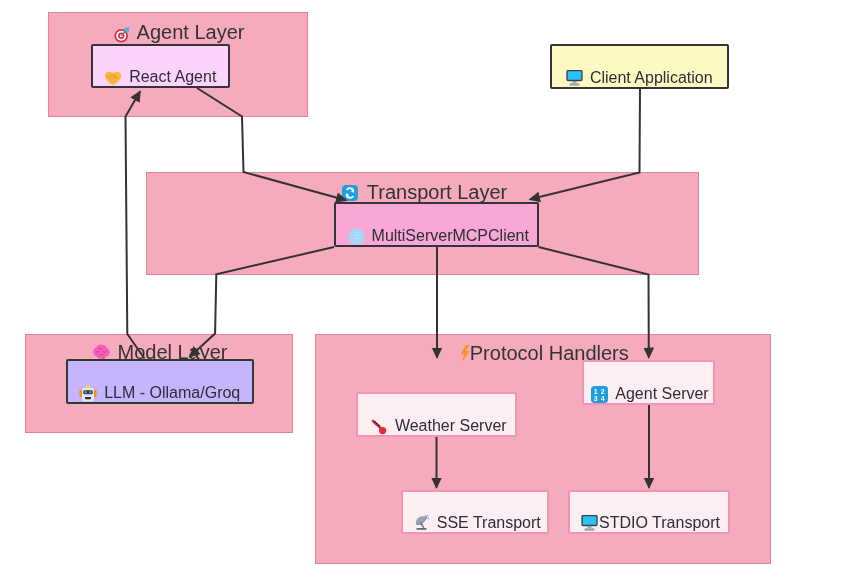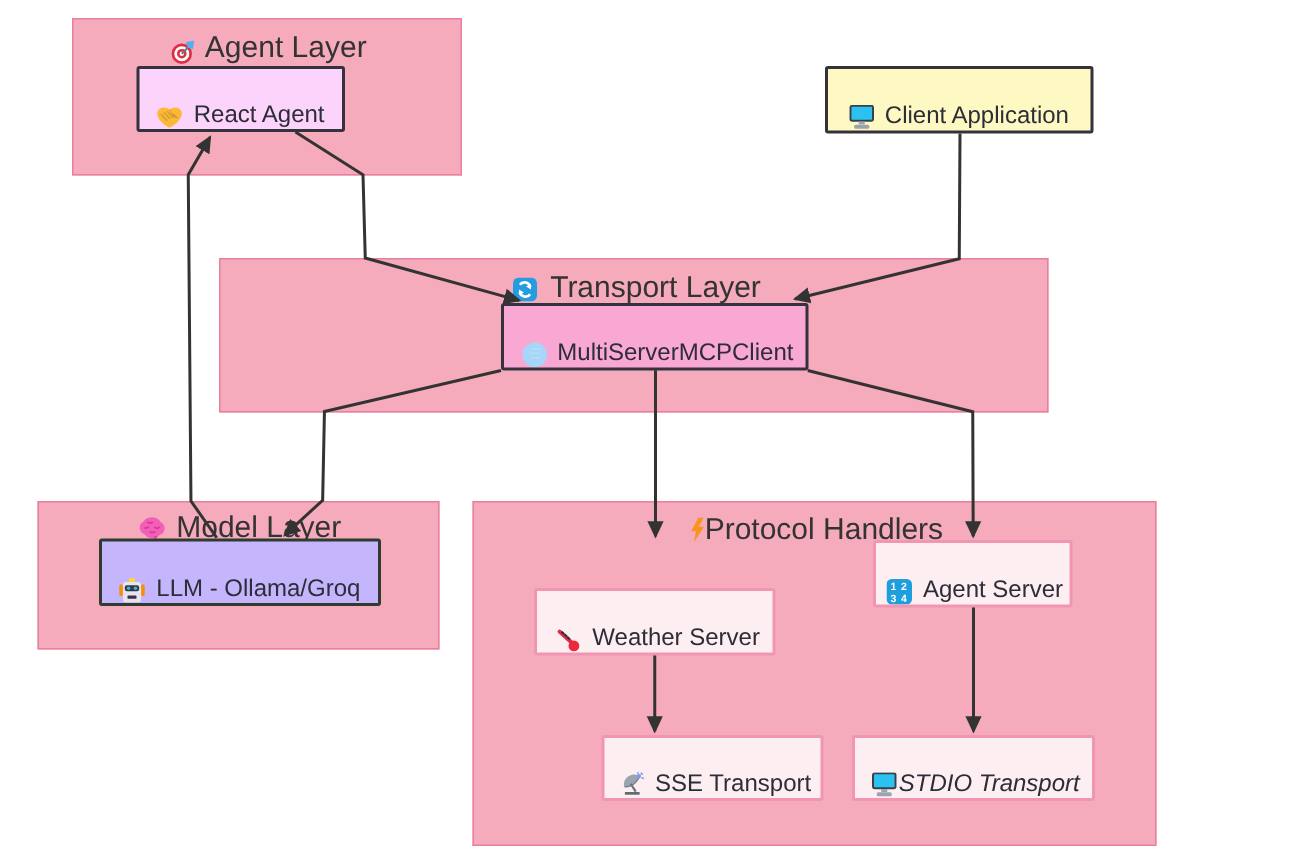--- a/index.html
+++ b/index.html
@@ -149,20 +149,20 @@
     <path d="M2.2 10.8 C1 7.2 3.2 3.6 7 2.6 C9.8 1.9 12 2.8 12.6 4.4 C10 9 6.4 11.6 2.2 10.8 Z" fill="#9aa4ae"></path>
     <path d="M12.2 4.2 C9.8 8.4 6.6 10.9 2.6 10.4" stroke="#78828c" stroke-width="0.8" fill="none"></path>
     <path d="M6.5 8.5 L9.8 13.8" stroke="#66757f" stroke-width="1.5"></path>
     <path d="M2.6 14.9 L12.4 14.9" stroke="#5f6b75" stroke-width="1.8"></path>
     <circle cx="12" cy="3.4" r="1.4" fill="#8495ef"></circle>
     <path d="M13.1 1.2 L14.6 2.4 M13.5 4.4 L15.3 5 M11 0.8 L11.6 1.9" stroke="#8495ef" stroke-width="1"></path>
   </svg>
   <span>SSE Transport</span>
 </div>
 
-<div class="node lite" style="left:568px;top:490px;width:162px;height:43.5px;padding-left:3px;gap:1px;font-style:italic;">
+<div class="node lite" style="left:568px;top:490px;width:162px;height:43.5px;padding-left:3px;gap:1px;">
   <svg class="icon" width="17" height="17" viewBox="0 0 17 17">
     <rect x="1" y="0.5" width="15" height="10" rx="1.2" fill="#2bc2f1" stroke="#384049" stroke-width="1.3"></rect>
     <rect x="6.5" y="11" width="4" height="2" fill="#9aa5ad"></rect>
     <rect x="3.5" y="13.2" width="10" height="2.6" rx="1" fill="#9aa5ad"></rect>
   </svg>
   <span>STDIO Transport</span>
 </div>
 
 </body></html>

